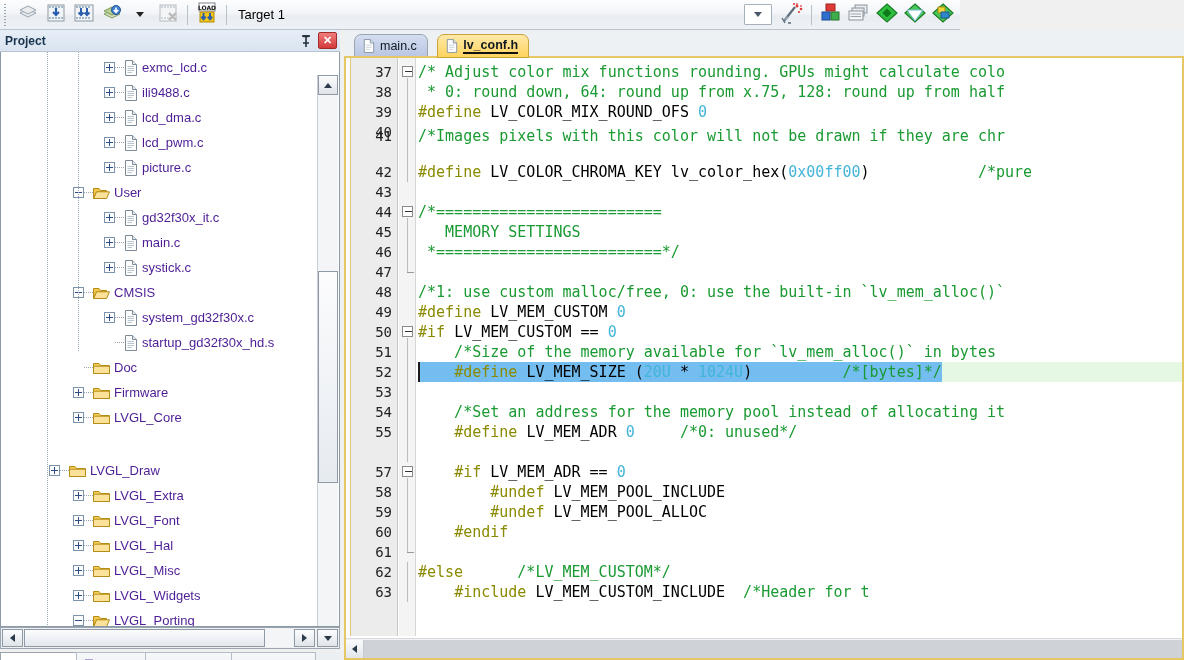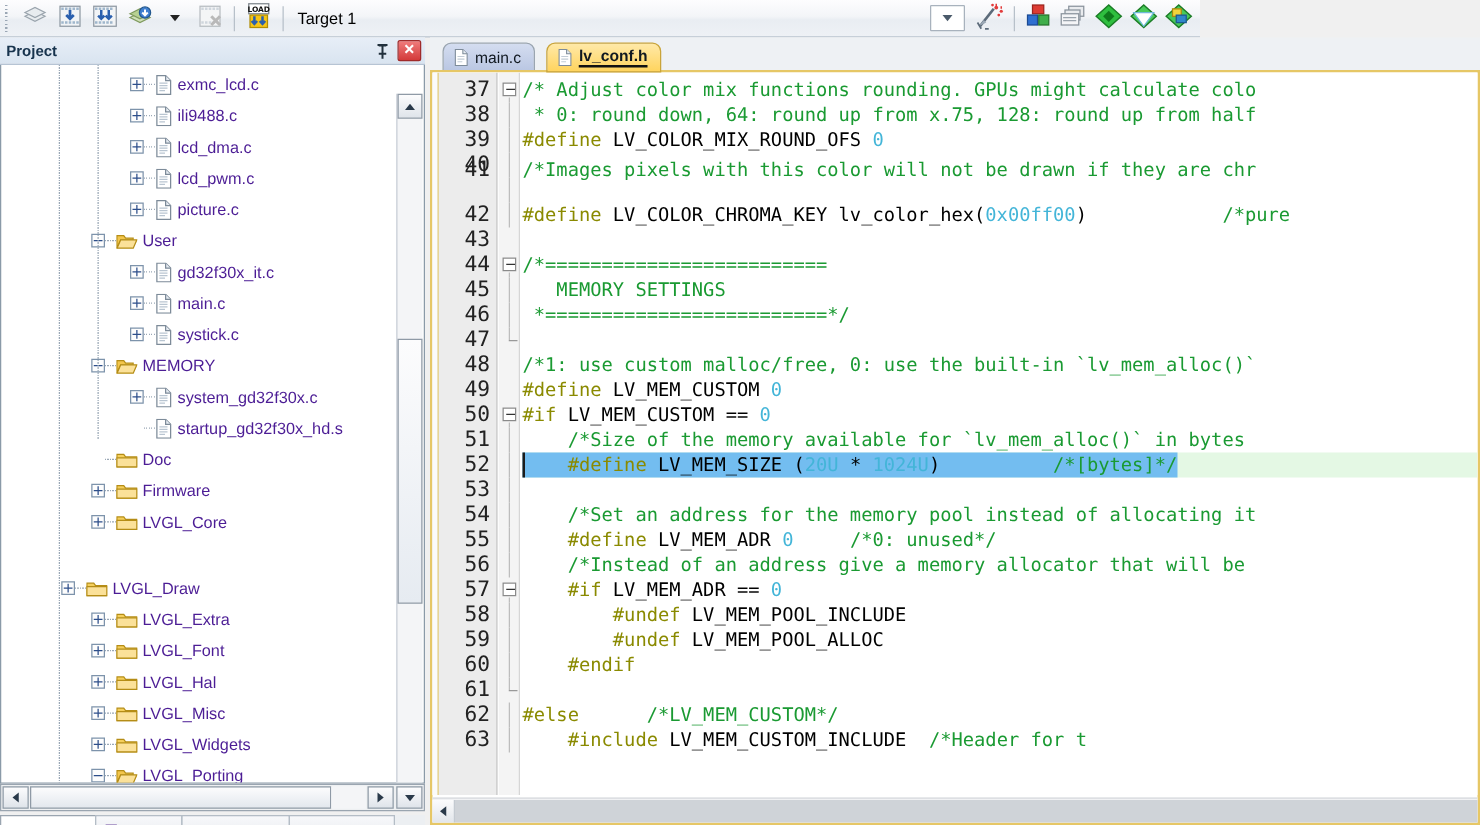--- a/index.html
+++ b/index.html
@@ -188,21 +188,21 @@
   }
   .gutter-strip { position: absolute; left: 0; top: 0; width: 5px; bottom: 0; background: #fbfbfb; border-right: 1px solid #e0c97a; }
   .fold-col {
     position: absolute; left: 53px; top: 0; width: 17px; bottom: 0;
     background: #f4f4f4; border-right: 1px solid #d6d6d6;
   }
   .code-lines { position: absolute; left: 0; top: 0; right: 0; bottom: 0; }
   .cl { position: absolute; left: 0; right: 0; height: 20px; }
   .lnum {
     position: absolute; left: 0; width: 46px; text-align: right;
-    font-family: "DejaVu Sans Mono", monospace; font-size: 17px; color: #222;
+    font-family: "DejaVu Sans Mono", monospace; font-size: 14px; color: #222;
     line-height: 20px;
   }
   .ctext {
     position: absolute; left: 72px; top: 0; height: 20px; line-height: 20px;
     font-family: "DejaVu Sans Mono", monospace; font-size: 15px;
     white-space: pre; color: #000;
   }
   .cm { color: #1a9a32; }
   .pp { color: #8a8a00; }
   .num { color: #43b5d8; }
@@ -570,21 +570,21 @@
               </svg></span>
             <span class="tnode-label">systick.c</span>
           </div>
           <div class="tnode" style="padding-left: 72px;">
             <span class="exp minus"></span>
             <span class="dots"></span>
             <span class="dicon"><svg width="17" height="14" viewBox="0 0 17 14">
                 <path d="M0.5 2.5 H6 L7.5 4.5 H13.5 V5.8 H3.6 L0.5 12.5 Z" fill="#f3c64c" stroke="#b58d16"></path>
                 <path d="M3.6 5.8 H16.5 L13.6 12.5 H0.7 Z" fill="#fbe199" stroke="#b58d16"></path>
               </svg></span>
-            <span class="tnode-label">MEMORY</span>
+            <span class="tnode-label">CMSIS</span>
           </div>
           <div class="tnode" style="padding-left: 103px;">
             <span class="exp plus"></span>
             <span class="dots"></span>
             <span class="ficon"><svg width="14" height="16" viewBox="0 0 14 16">
                 <path d="M1.5 0.5 H8.5 L12.5 4.5 V15.5 H1.5 Z" fill="#ffffff" stroke="#7d8b99"></path>
                 <path d="M8.5 0.5 V4.5 H12.5" fill="#e6ecf2" stroke="#7d8b99"></path>
                 <g stroke="#b9c5d1">
                   <path d="M3.5 6.5 H10"></path>
                   <path d="M3.5 8.5 H10"></path>
@@ -868,24 +868,20 @@
               <div class="lnum">53</div>
               <div class="ctext"></div>
             </div>
             <div class="cl" style="top: 344px;">
               <div class="lnum">54</div>
               <div class="ctext"><span class="cm">    /*Set an address for the memory pool instead of allocating it</span></div>
             </div>
             <div class="cl" style="top: 364px;">
               <div class="lnum">55</div>
               <div class="ctext"><span class="id">    </span><span class="pp">#define </span><span class="id">LV_MEM_ADR </span><span class="num">0</span><span class="cm">     /*0: unused*/</span></div>
-            </div>
-            <div class="cl" style="top: 384px;">
-              <div class="lnum">56</div>
-              <div class="ctext"><span class="cm">    /*Instead of an address give a memory allocator that will be</span></div>
             </div>
             <div class="cl" style="top: 404px;">
               <div class="lnum">57</div>
               <div class="ctext"><span class="id">    </span><span class="pp">#if </span><span class="id">LV_MEM_ADR == </span><span class="num">0</span></div>
             </div>
             <div class="cl" style="top: 424px;">
               <div class="lnum">58</div>
               <div class="ctext"><span class="id">        </span><span class="pp">#undef </span><span class="id">LV_MEM_POOL_INCLUDE</span></div>
             </div>
             <div class="cl" style="top: 444px;">

